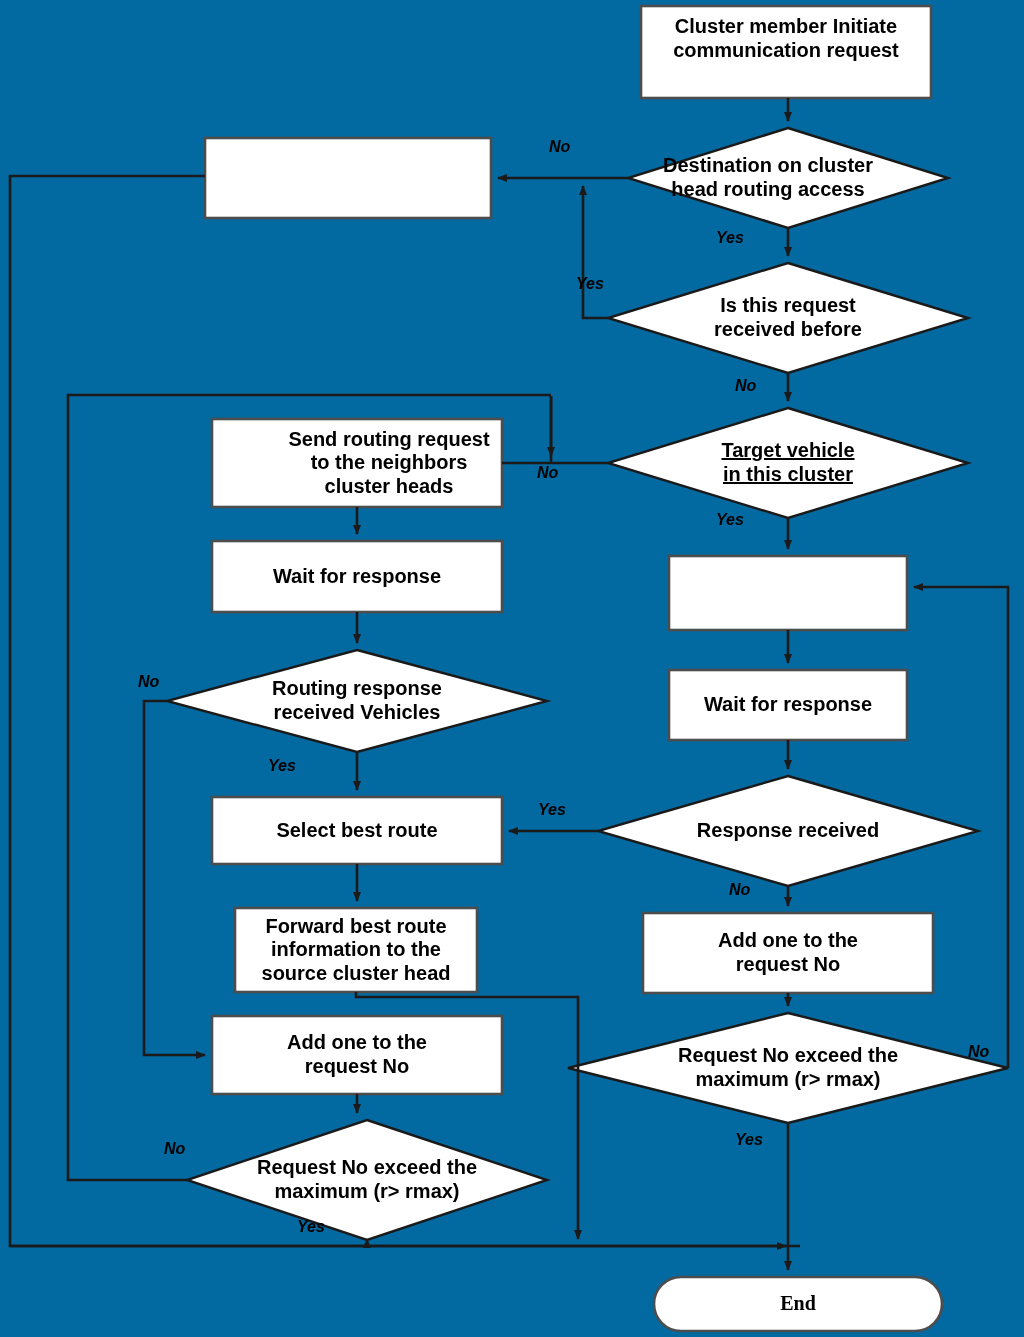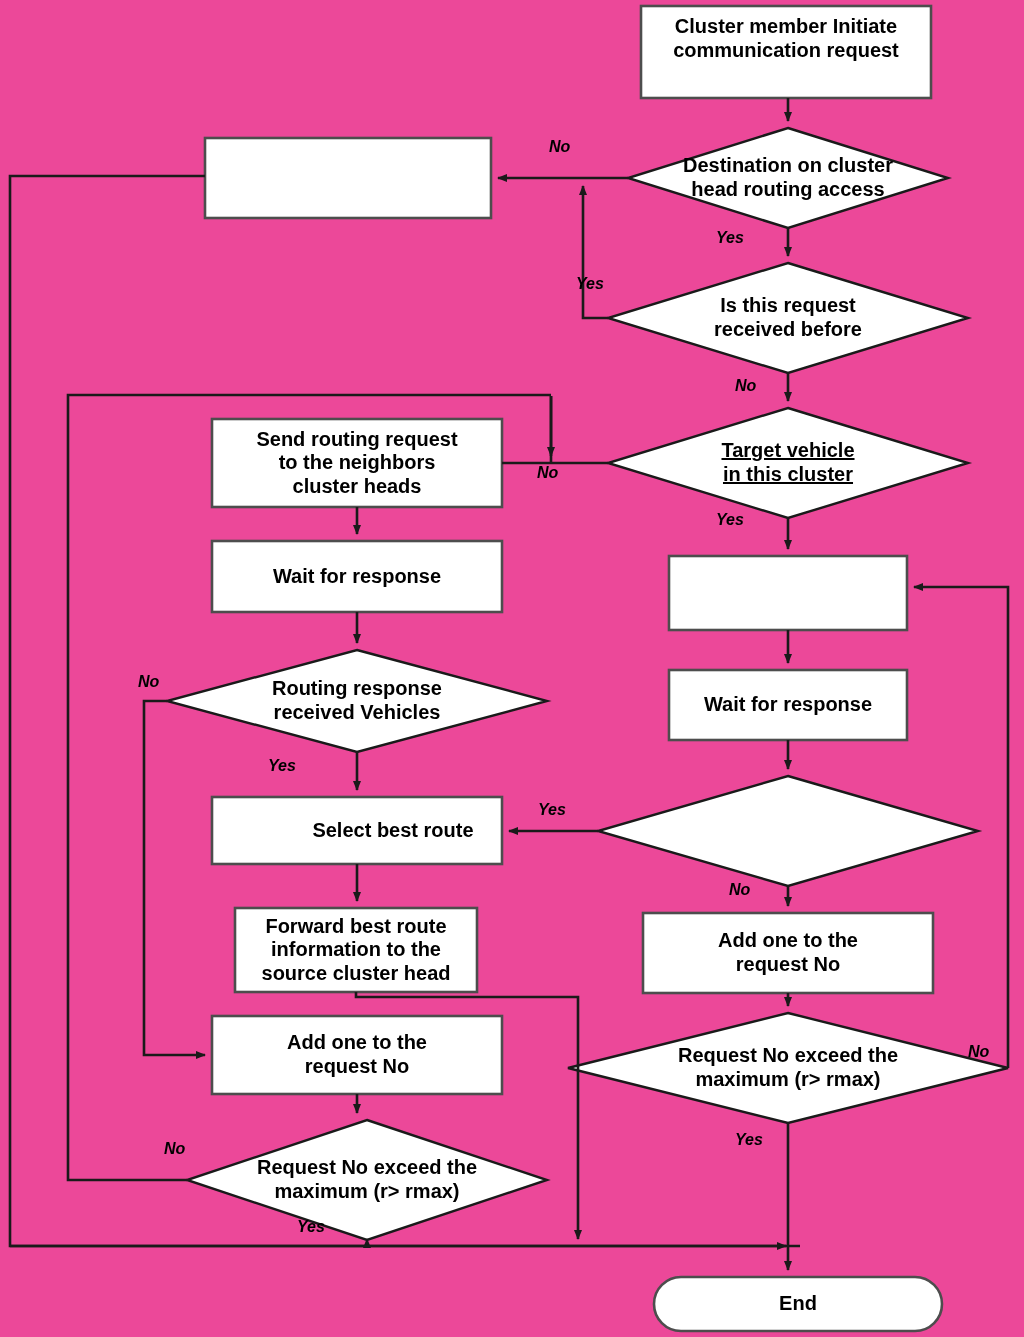--- a/index.html
+++ b/index.html
@@ -1,17 +1,17 @@
 <!DOCTYPE html>
 <html><head>
 <meta charset="utf-8">
 <style>
   html,body{margin:0;padding:0;background:#ffffff;}
   body{font-family:"Liberation Sans","DejaVu Sans",sans-serif;}
-  #stage{position:relative;width:1024px;height:1337px;background:#ec4899;overflow:hidden;}
+  #stage{position:relative;width:1024px;height:1337px;background:#0369a1;overflow:hidden;}
   #svgroot{position:absolute;left:0;top:0;width:1024px;height:1337px;}
   .nodeText{
     position:absolute;
     display:flex;
     align-items:center;
     justify-content:center;
     text-align:center;
     font-weight:bold;
     color:#000000;
     line-height:1.18;
@@ -122,62 +122,63 @@
       <path d="M1008,1068 L1008,587 L914,587" marker-end="url(#ah)"></path>
 
       <path d="M788,1123 L788,1270" marker-end="url(#ah)"></path>
 
     </g>
   </svg>
 
   <div class="nodeText boxText" style="left:641px;top:6px;width:290px;height:92px;padding-bottom:26px;box-sizing:border-box;">Cluster member Initiate
 communication request</div>
 
-  <div class="nodeText diaText" style="left:648px;top:138px;width:280px;height:80px;">Destination on cluster
+  <div class="nodeText diaText" style="left:628px;top:138px;width:280px;height:80px;">Destination on cluster
 head routing access</div>
 
 
   <div class="nodeText diaText" style="left:648px;top:278px;width:280px;height:80px;">Is this request
 received before</div>
 
   <div class="nodeText diaText" style="left:648px;top:423px;width:280px;height:80px;text-decoration:underline;">Target vehicle
 in this cluster</div>
 
-  <div class="nodeText boxText" style="left:212px;top:419px;width:290px;height:88px;">Send routing request
+  <div class="nodeText boxText" style="left:212px;top:419px;width:290px;height:88px;padding-left:32px;">Send routing request
 to the neighbors
 cluster heads</div>
 
   <div class="nodeText boxText" style="left:212px;top:541px;width:290px;height:71px;">Wait for response</div>
 
   <div class="nodeText diaText" style="left:222px;top:661px;width:270px;height:80px;">Routing response
 received Vehicles</div>
 
-  <div class="nodeText boxText" style="left:212px;top:797px;width:290px;height:67px;padding-left:36px;">Select best route</div>
+  <div class="nodeText boxText" style="left:212px;top:797px;width:290px;height:67px;">Select best route</div>
 
   <div class="nodeText boxText" style="left:235px;top:908px;width:242px;height:84px;">Forward best route
 information to the
 source cluster head</div>
 
   <div class="nodeText boxText" style="left:212px;top:1016px;width:290px;height:78px;">Add one to the
 request No</div>
 
   <div class="nodeText diaText" style="left:222px;top:1140px;width:290px;height:80px;">Request No exceed the
 maximum (r&gt; rmax)</div>
 
 
   <div class="nodeText boxText" style="left:669px;top:670px;width:238px;height:70px;">Wait for response</div>
 
+  <div class="nodeText diaText" style="left:653px;top:806px;width:270px;height:50px;">Response received</div>
 
   <div class="nodeText boxText" style="left:643px;top:913px;width:290px;height:80px;">Add one to the
 request No</div>
 
   <div class="nodeText diaText" style="left:643px;top:1028px;width:290px;height:80px;">Request No exceed the
 maximum (r&gt; rmax)</div>
 
-  <div class="nodeText endText" style="left:654px;top:1277px;width:288px;height:54px;">End</div>
+  <div class="nodeText endText" style="left:654px;top:1277px;width:288px;height:54px;font-family:Liberation Serif, serif;">End</div>
 
   <div class="edgeLabel" style="left:549px;top:138px;">No</div>
 
   <div class="edgeLabel" style="left:716px;top:229px;">Yes</div>
 
   <div class="edgeLabel" style="left:576px;top:275px;">Yes</div>
 
   <div class="edgeLabel" style="left:735px;top:377px;">No</div>
 
   <div class="edgeLabel" style="left:537px;top:464px;">No</div>

